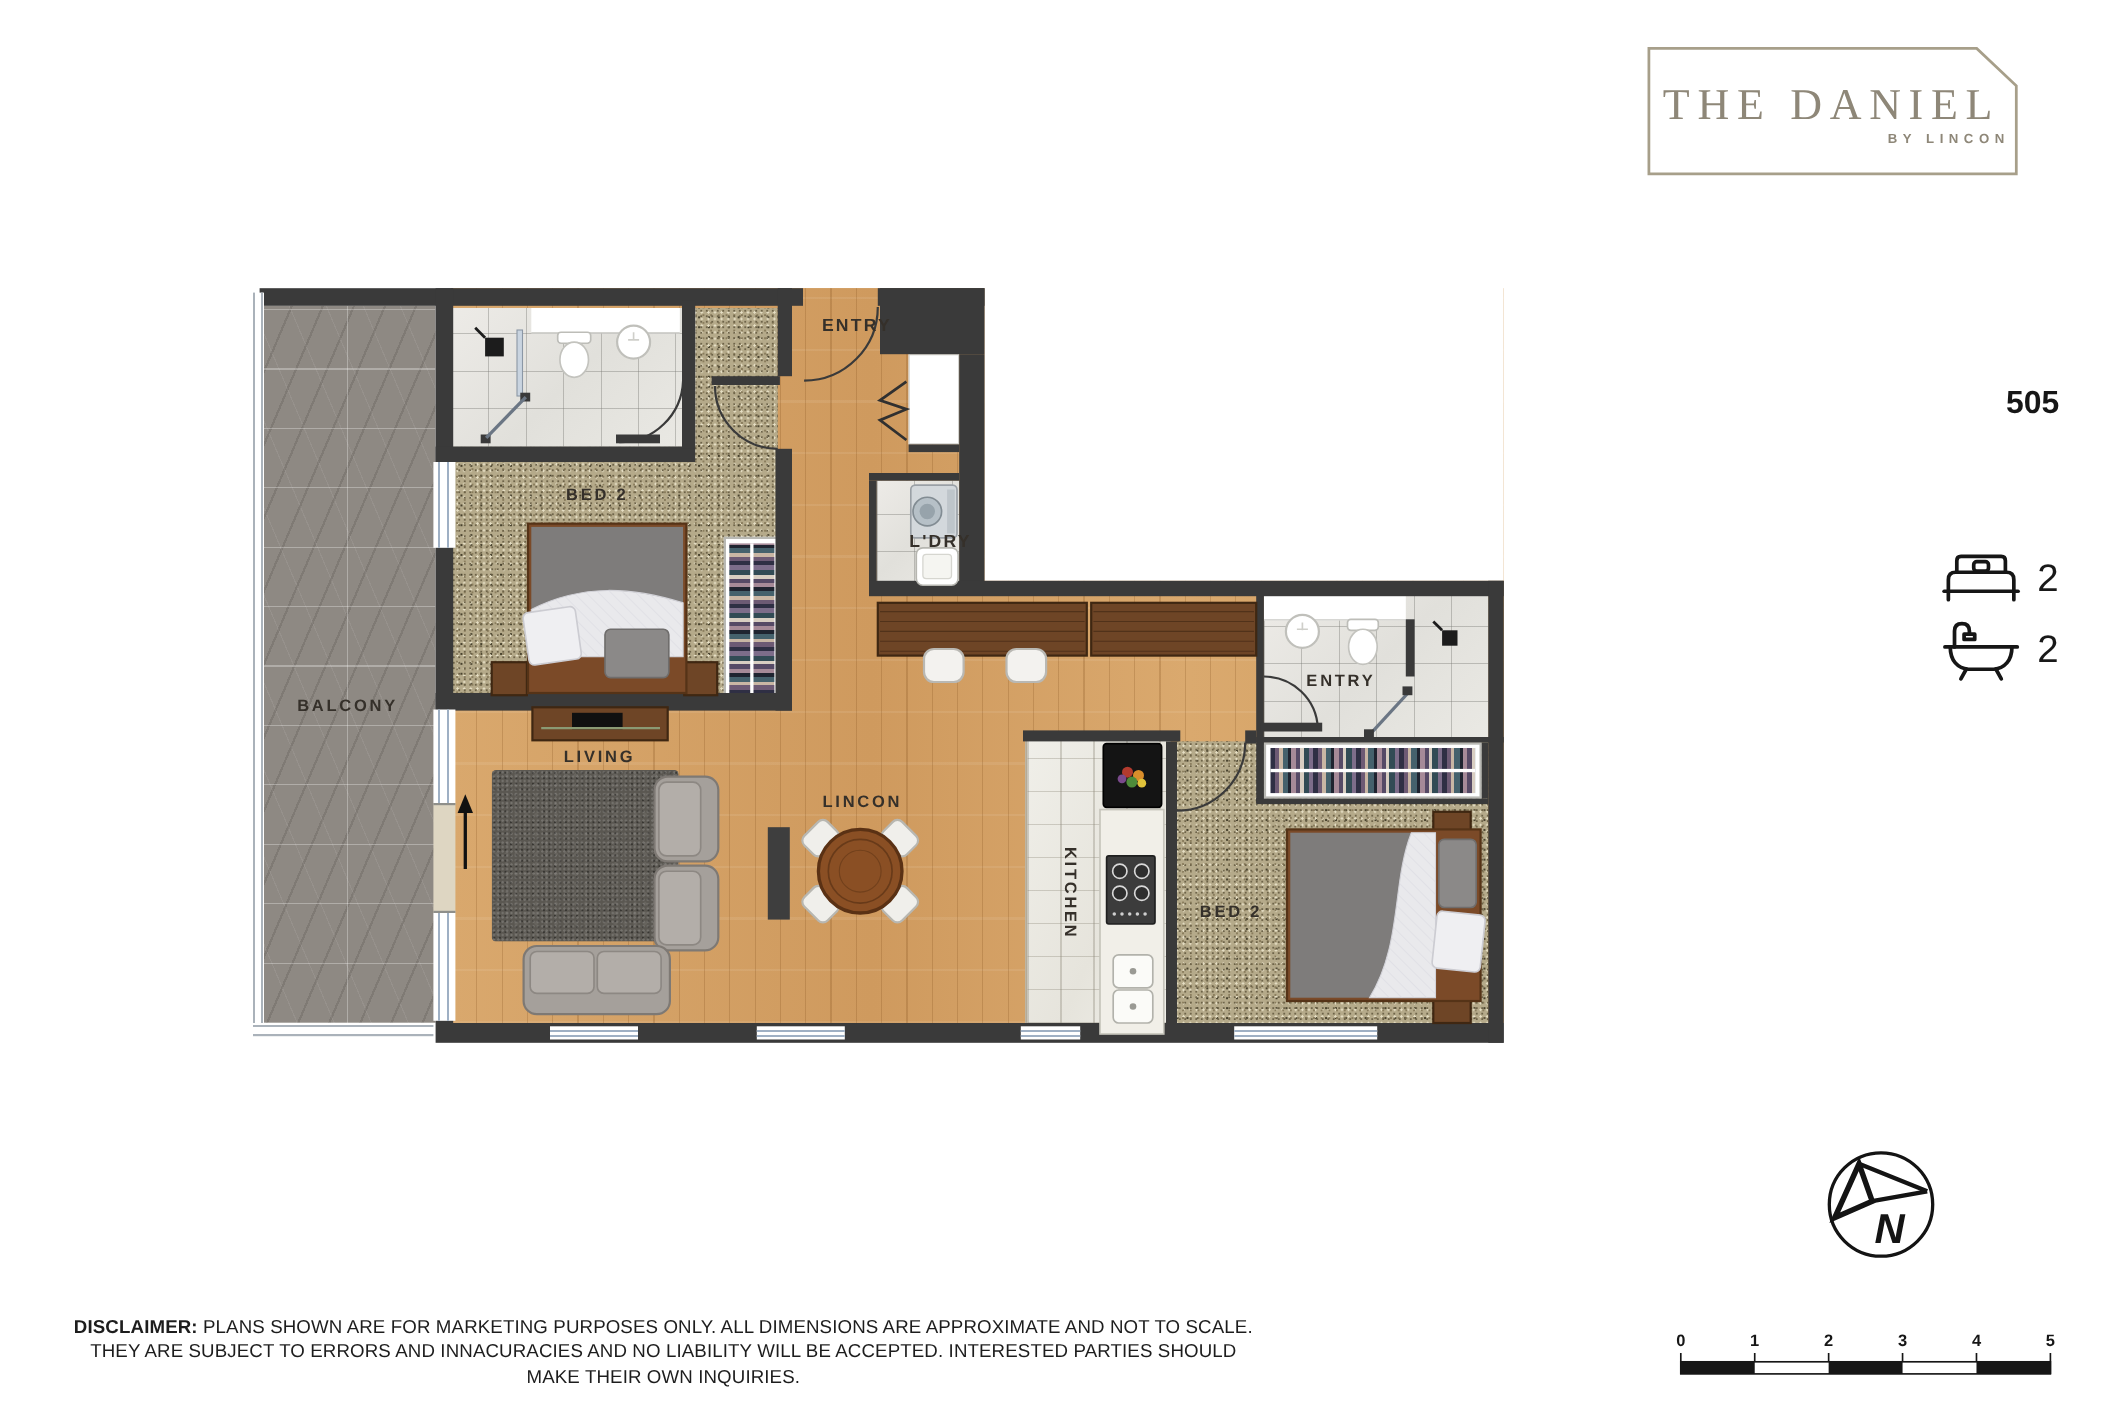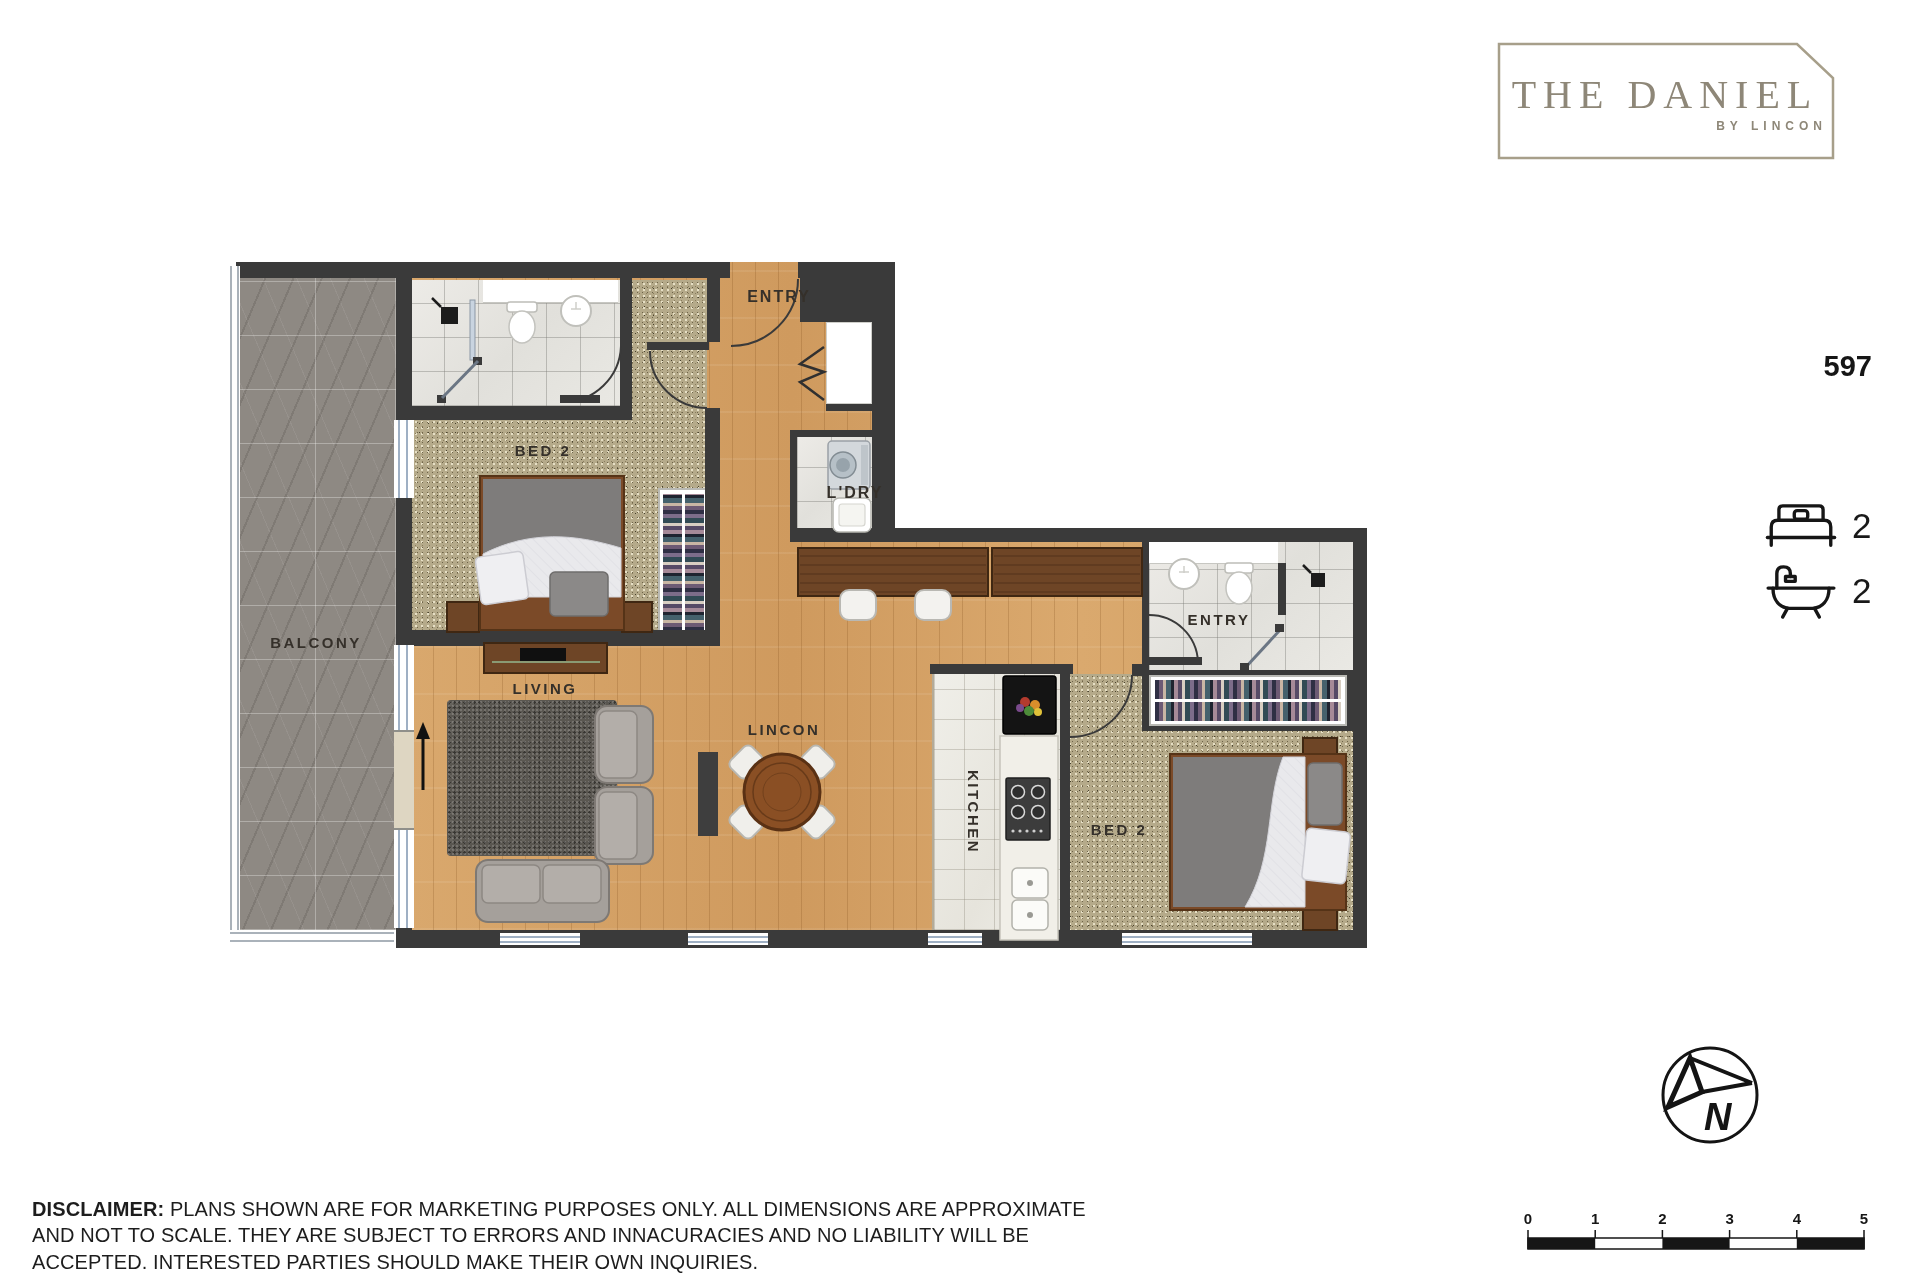--- a/index.html
+++ b/index.html
@@ -62,22 +62,22 @@
   .rlabel.small{font-size:16px;letter-spacing:2px;}
   .rot90{transform:translate(-50%,-50%) rotate(90deg);}
   #plansvg{position:absolute;left:0;top:0;}
   
   #address{position:absolute;right:48px;top:348px;text-align:right;color:#161616;
     font-size:29px;line-height:37px;width:420px;}
   #address .unit{font-weight:700;}
   #stats{position:absolute;left:1764px;top:502px;display:flex;flex-direction:column;gap:12px;}
   .statrow{display:flex;align-items:center;gap:14px;}
   .statnum{font-size:35px;color:#191919;font-weight:500;width:26px;}
-  #disclaimer{position:absolute;left:32px;top:1196px;width:1092px;
-    font-size:20px;line-height:1.32;color:#1d1d1d;letter-spacing:.1px;}
+  #disclaimer{position:absolute;left:57px;top:1196px;width:1092px;
+    font-size:17px;line-height:1.32;color:#1d1d1d;letter-spacing:.1px;text-align:center;}
   #disclaimer b{font-weight:700;}
   #logo-title{font-family:"Liberation Serif",serif;}
 </style>
 </head>
 <body>
 
 <div id="plan">
 
   <div class="abs wood" style="left:180px;top:4px;width:957px;height:668px;"></div>
   <div class="abs white" style="left:665px;top:0;width:472px;height:270px;"></div>
@@ -321,21 +321,21 @@
   <div class="rlabel" style="left:889px;top:571px;">BED 2</div>
 </div>
 
 <svg class="abs" style="left:1497px;top:42px;" width="338" height="118" viewBox="0 0 338 118">
   <path d="M2,116 L2,2 L300,2 L336,36 L336,116 Z" fill="#fff" stroke="#a79f8a" stroke-width="2.5"></path>
   <text id="logo-title" x="168" y="66" text-anchor="middle" font-size="40" letter-spacing="7" fill="#8e8778">THE DANIEL</text>
   <text x="330" y="88" text-anchor="end" font-size="12" letter-spacing="5" font-weight="600" fill="#8e8778">BY LINCON</text>
 </svg>
 
 <div id="address">
-  <div class="unit">597</div>
+  <div class="unit">505</div>
 </div>
 
 <div id="stats">
   <div class="statrow">
     <svg width="74" height="48" viewBox="0 0 76 50" fill="none" stroke="#161616" stroke-width="3.5" stroke-linecap="round" stroke-linejoin="round">
       <path d="M15,19 V8 Q15,4 19,4 H57 Q61,4 61,8 V19"></path>
       <rect x="31" y="9" width="14" height="9" rx="3"></rect>
       <path d="M7,37 V26 Q7,19 14,19 H62 Q69,19 69,26 V37"></path>
       <path d="M3,37 H73"></path>
       <path d="M7,37 V45 M69,37 V45"></path>

